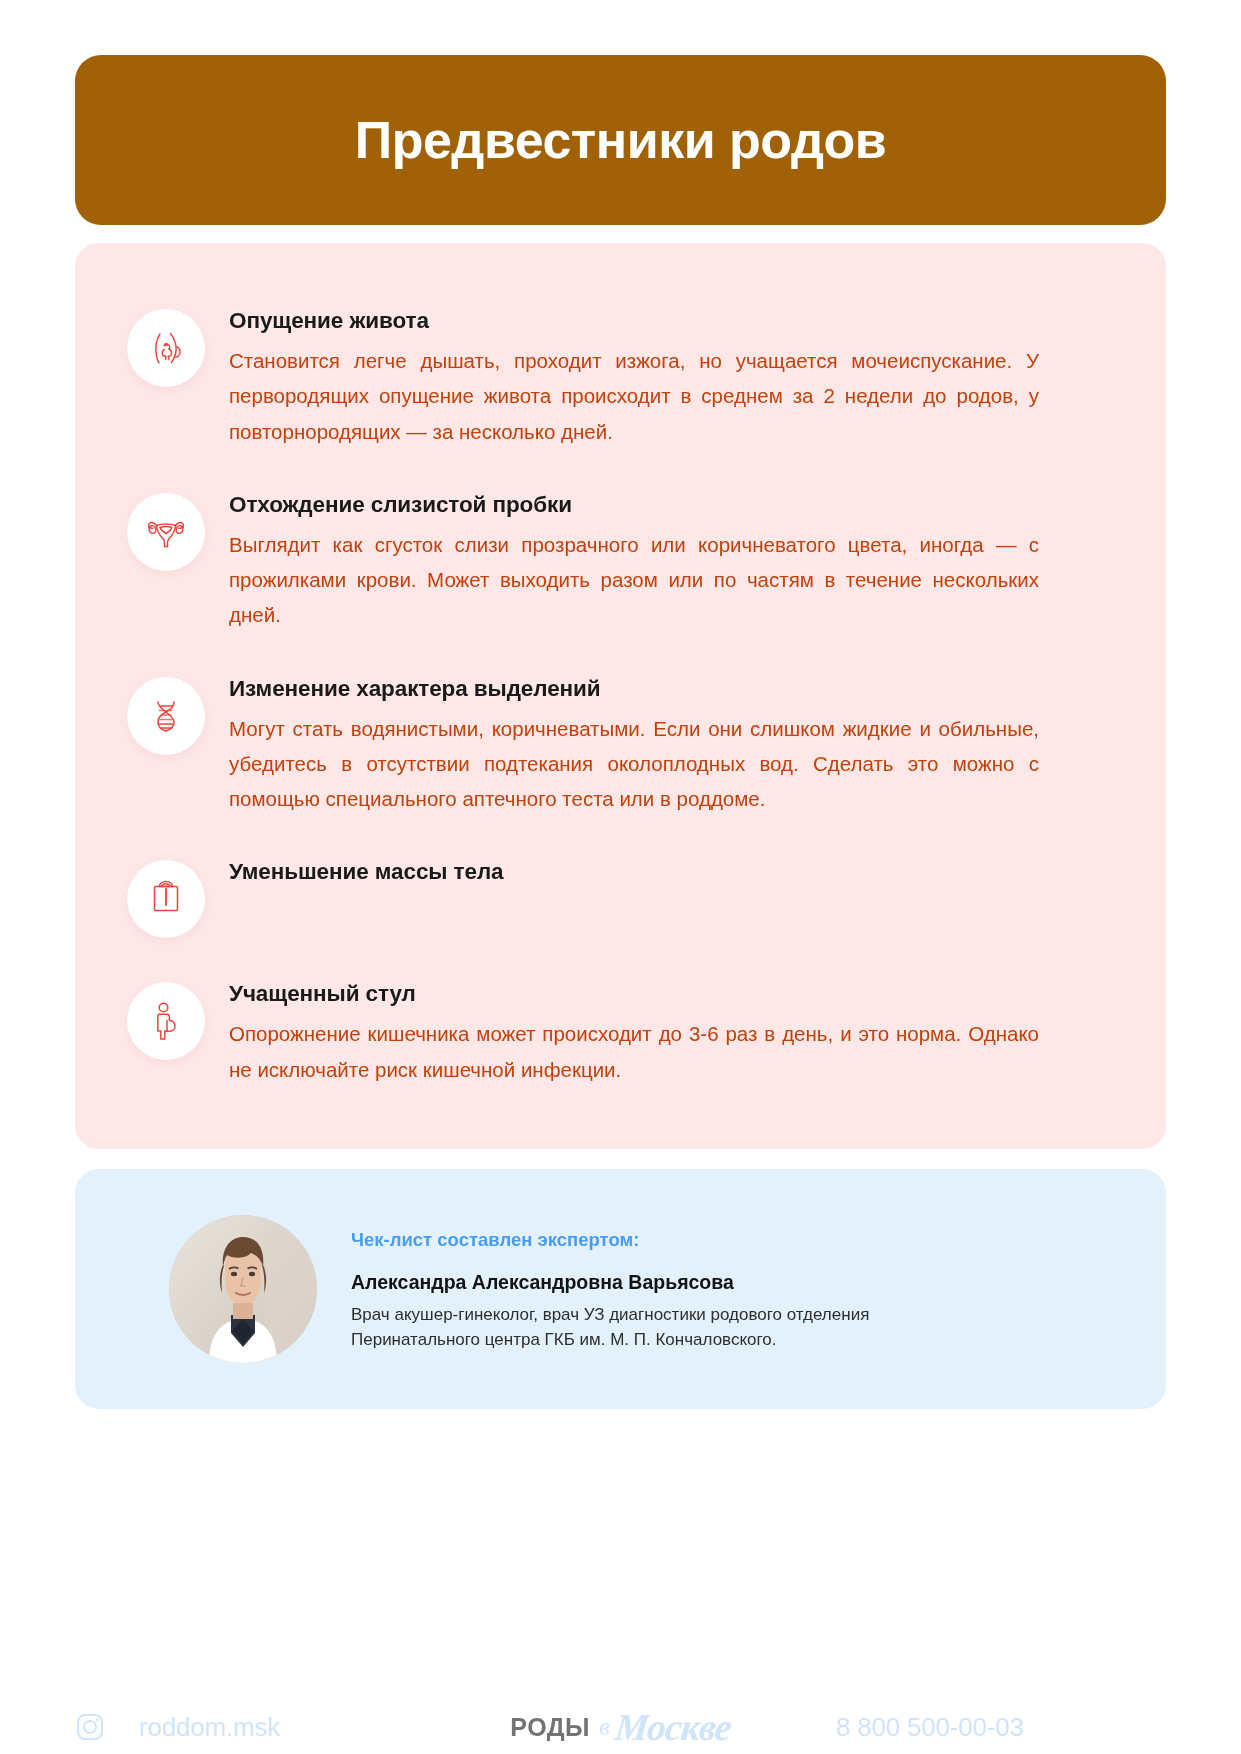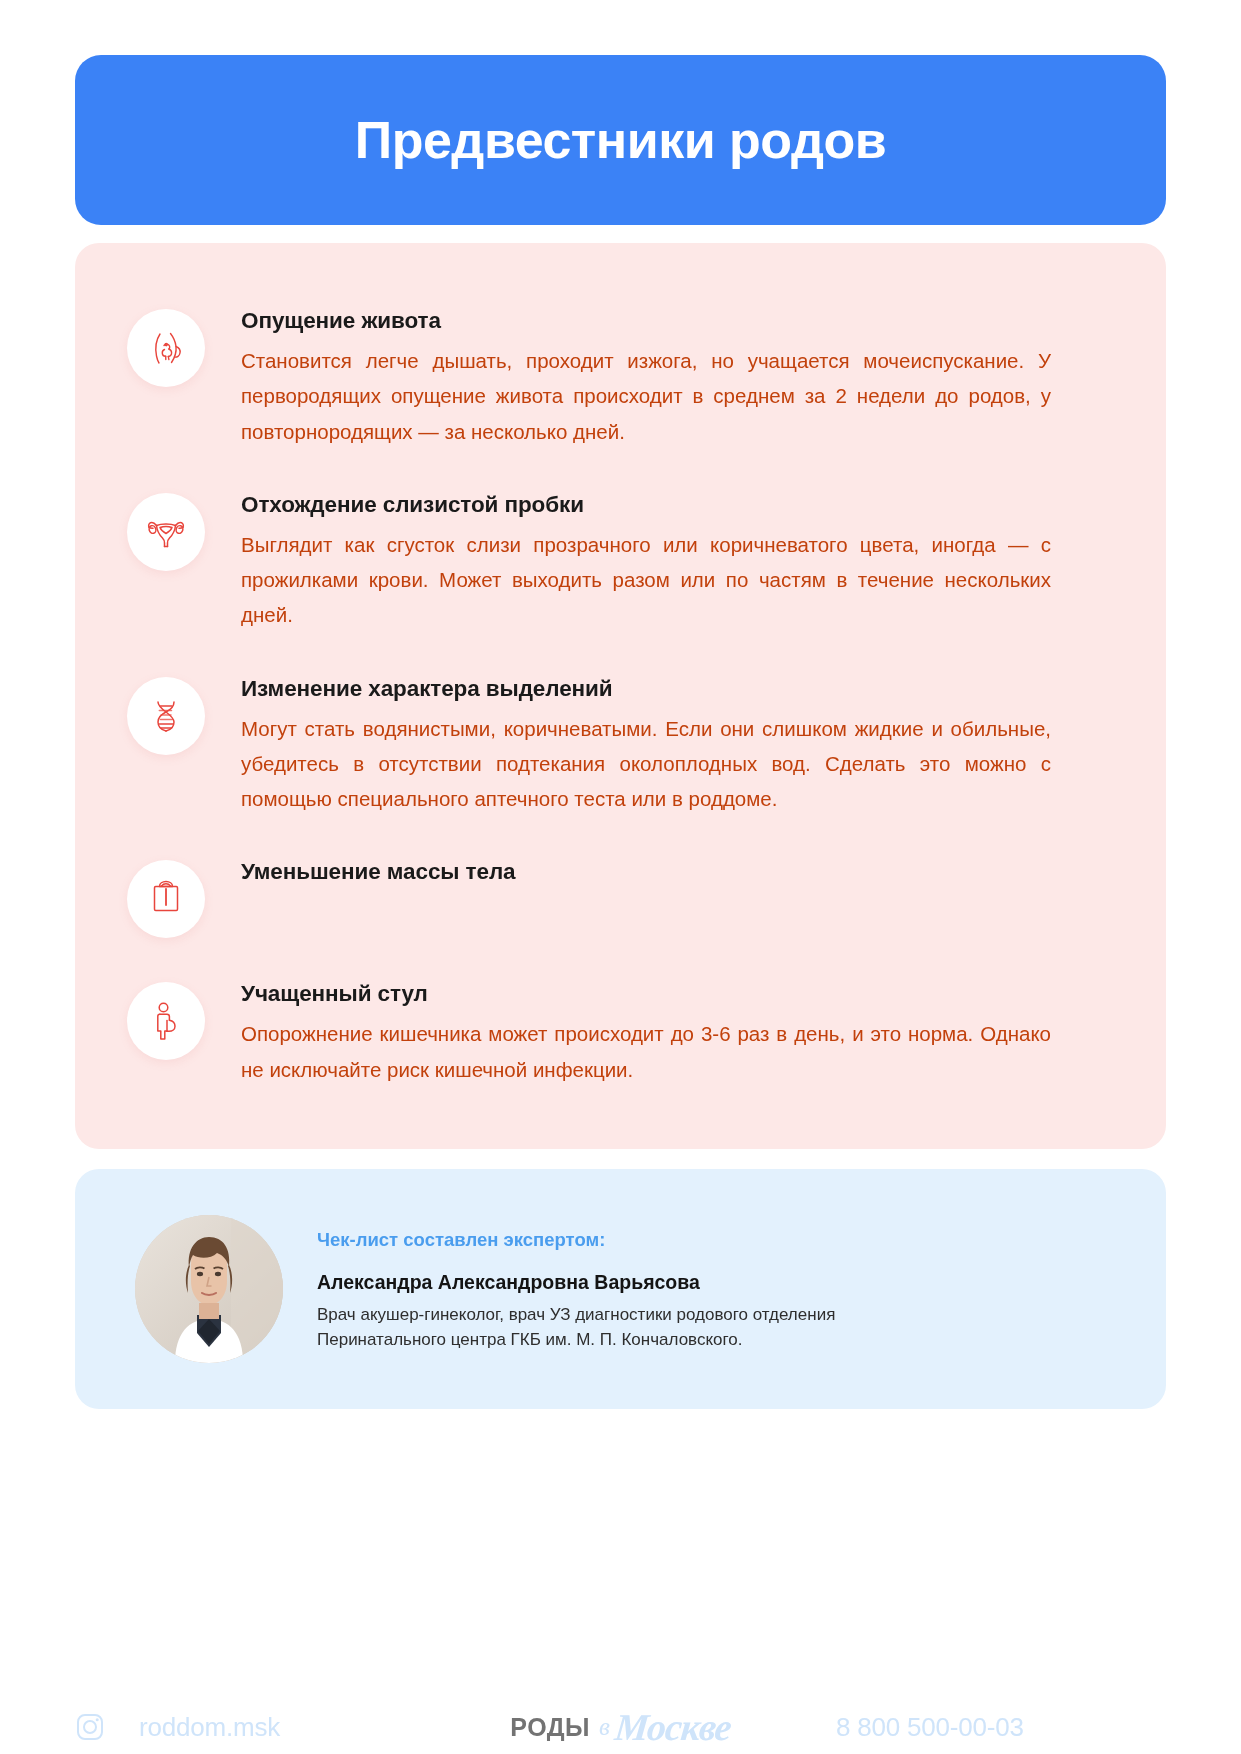--- a/index.html
+++ b/index.html
@@ -17,21 +17,21 @@
     width: 1241px;
     height: 1754px;
     background: #ffffff;
     padding: 0 75px;
   }
 
   
   .header-band {
     margin-top: 55px;
     height: 170px;
-    background: #3b82f6;
+    background: #a16207;
     border-radius: 26px;
     display: flex;
     align-items: center;
     justify-content: center;
   }
   .header-title {
     color: #ffffff;
     font-size: 52px;
     font-weight: bold;
     letter-spacing: -0.5px;
@@ -64,21 +64,20 @@
     box-shadow: 0 3px 10px rgba(225,120,120,0.13);
     display: flex;
     align-items: center;
     justify-content: center;
   }
   .icon-wrap svg { display: block; }
 
   .item-body {
     flex: 1 1 auto;
     padding-top: 2px;
-    margin-left: 12px;
   }
   .item-title {
     font-size: 22.5px;
     font-weight: bold;
     color: #1a1a1a;
     line-height: 1.2;
     margin-bottom: 9px;
     letter-spacing: -0.1px;
   }
   .item-text {
@@ -88,21 +87,21 @@
     text-align: justify;
     text-justify: inter-word;
     max-width: 810px;
   }
 
   
   .expert-card {
     margin-top: 20px;
     background: #e3f1fd;
     border-radius: 24px;
-    padding: 46px 56px;
+    padding: 46px 90px;
     display: flex;
     align-items: center;
   }
 
   .avatar {
     flex: 0 0 auto;
     width: 148px;
     height: 148px;
     border-radius: 50%;
     margin-left: 4px;

